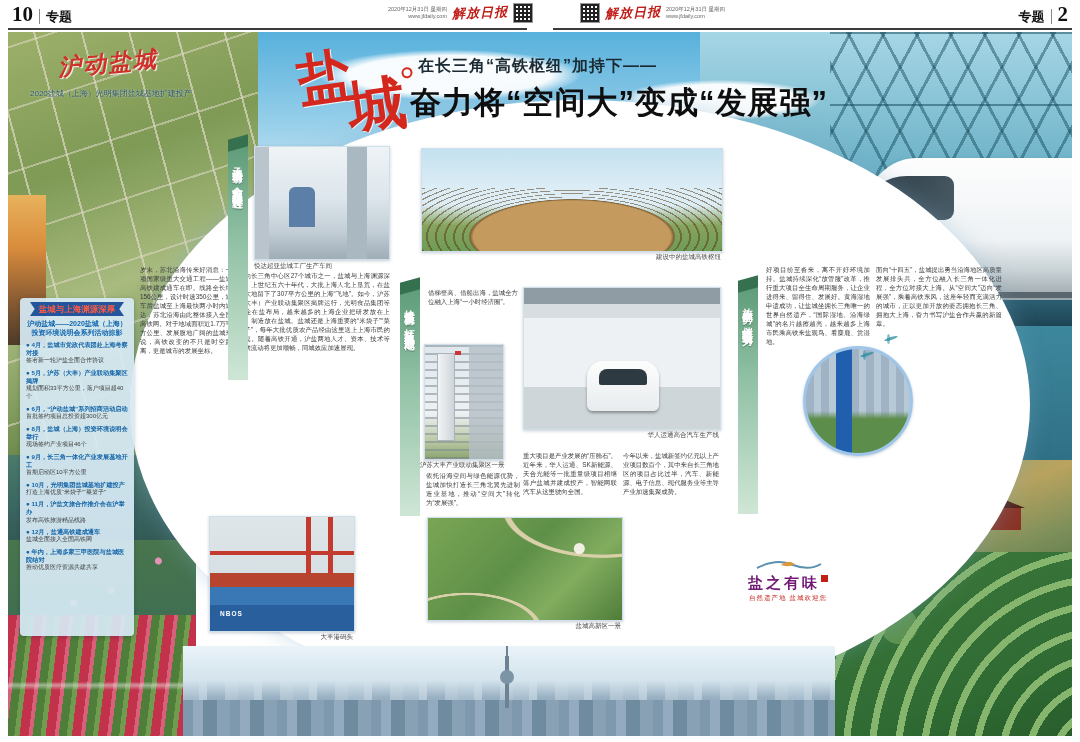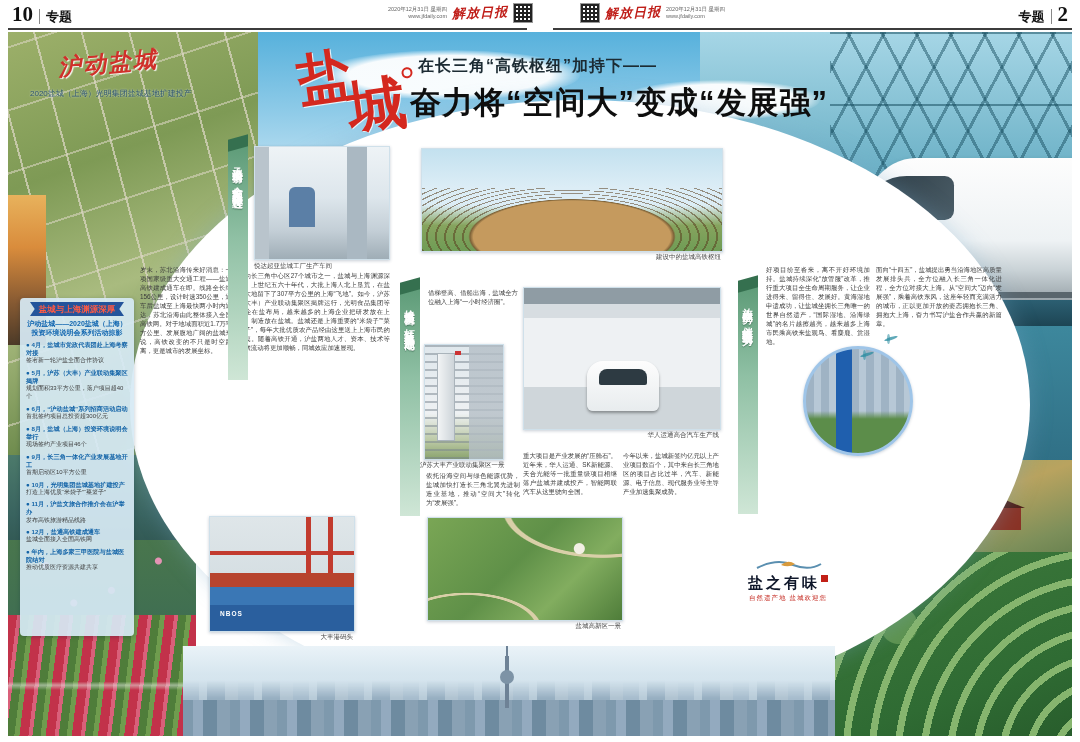--- a/index.html
+++ b/index.html
@@ -176,21 +176,21 @@
   #colC{left:428px;top:289px;width:90px;height:52px;}
   #colE{left:426px;top:472px;width:94px;height:146px;}
   #colD1{left:523px;top:452px;width:94px;height:170px;}
   #colD2{left:623px;top:452px;width:96px;height:170px;}
   #colF{left:766px;top:266px;width:104px;height:288px;}
   #colG{left:876px;top:266px;width:126px;height:356px;}
 
   
   #flavor{position:absolute;left:728px;top:556px;width:120px;z-index:17;text-align:center;}
   #flavor .swash{display:block;margin:0 auto;}
-  #flavor .name{font-family:"DejaVu Serif",serif;font-weight:bold;color:#0f172a;font-size:15px;letter-spacing:3px;line-height:1.1;}
+  #flavor .name{font-family:"DejaVu Serif",serif;font-weight:bold;color:#701a75;font-size:15px;letter-spacing:3px;line-height:1.1;}
   #flavor .seal{display:inline-block;width:7px;height:7px;background:#c22017;vertical-align:super;margin-left:1px;}
   #flavor .slogan{color:#c22017;font-size:6.5px;letter-spacing:1px;margin-top:2px;}
 
   
   .margin{position:absolute;background:#fff;z-index:40;}
   #m-left{left:0;top:0;width:8px;height:742px;}
   #m-right{left:1072px;top:0;width:8px;height:742px;}
   #m-bottom{left:0;top:736px;width:1080px;height:6px;}
 </style>
 </head>

